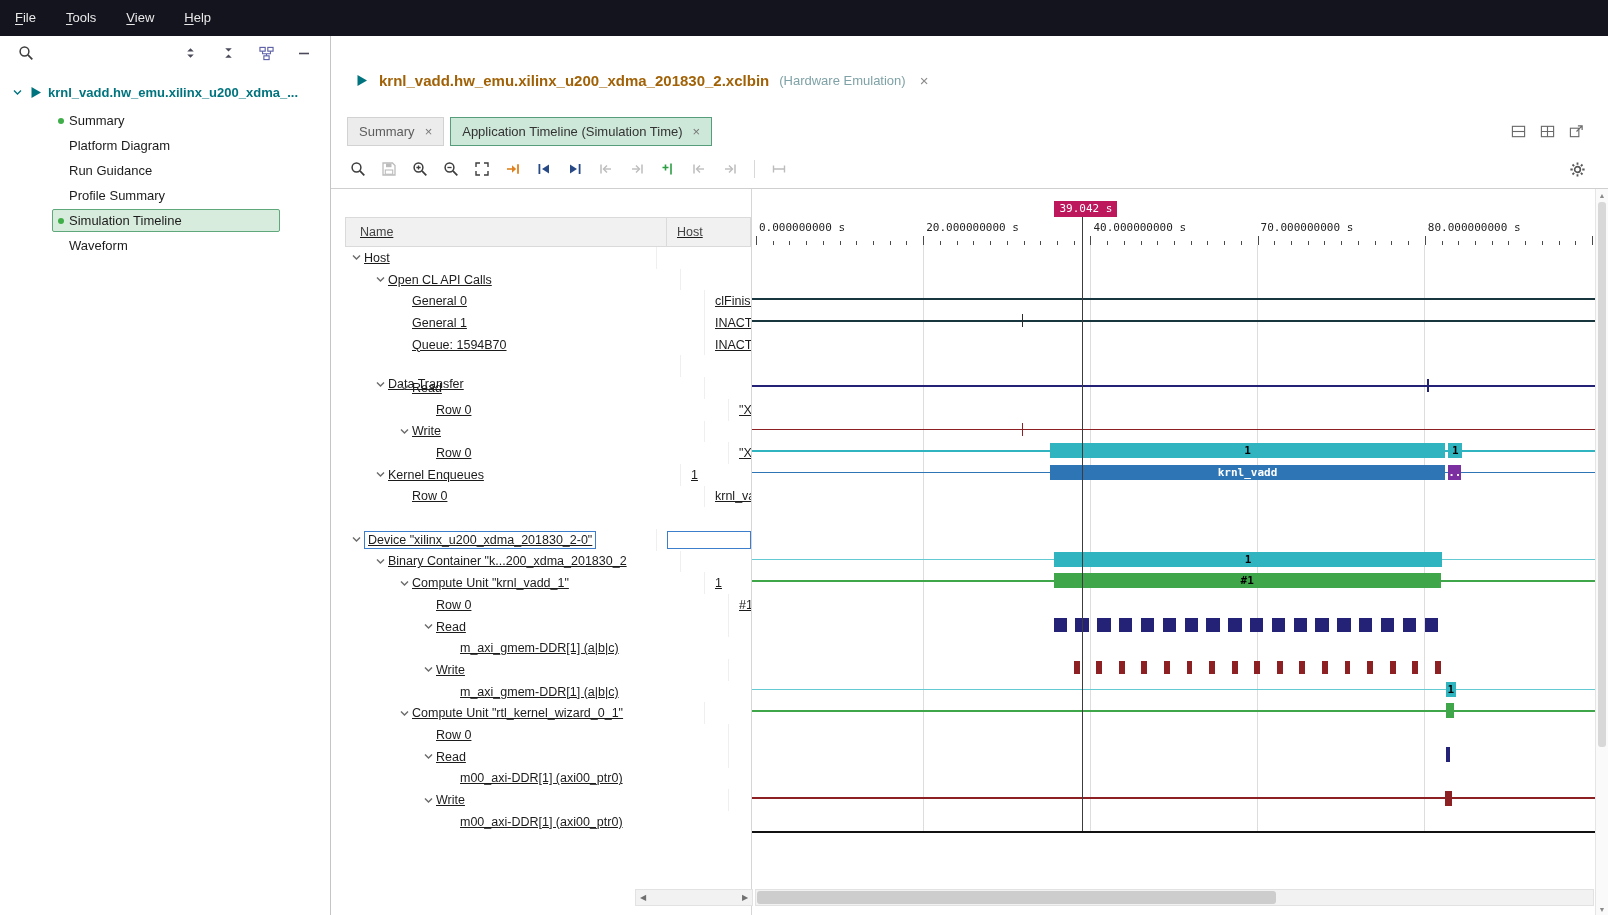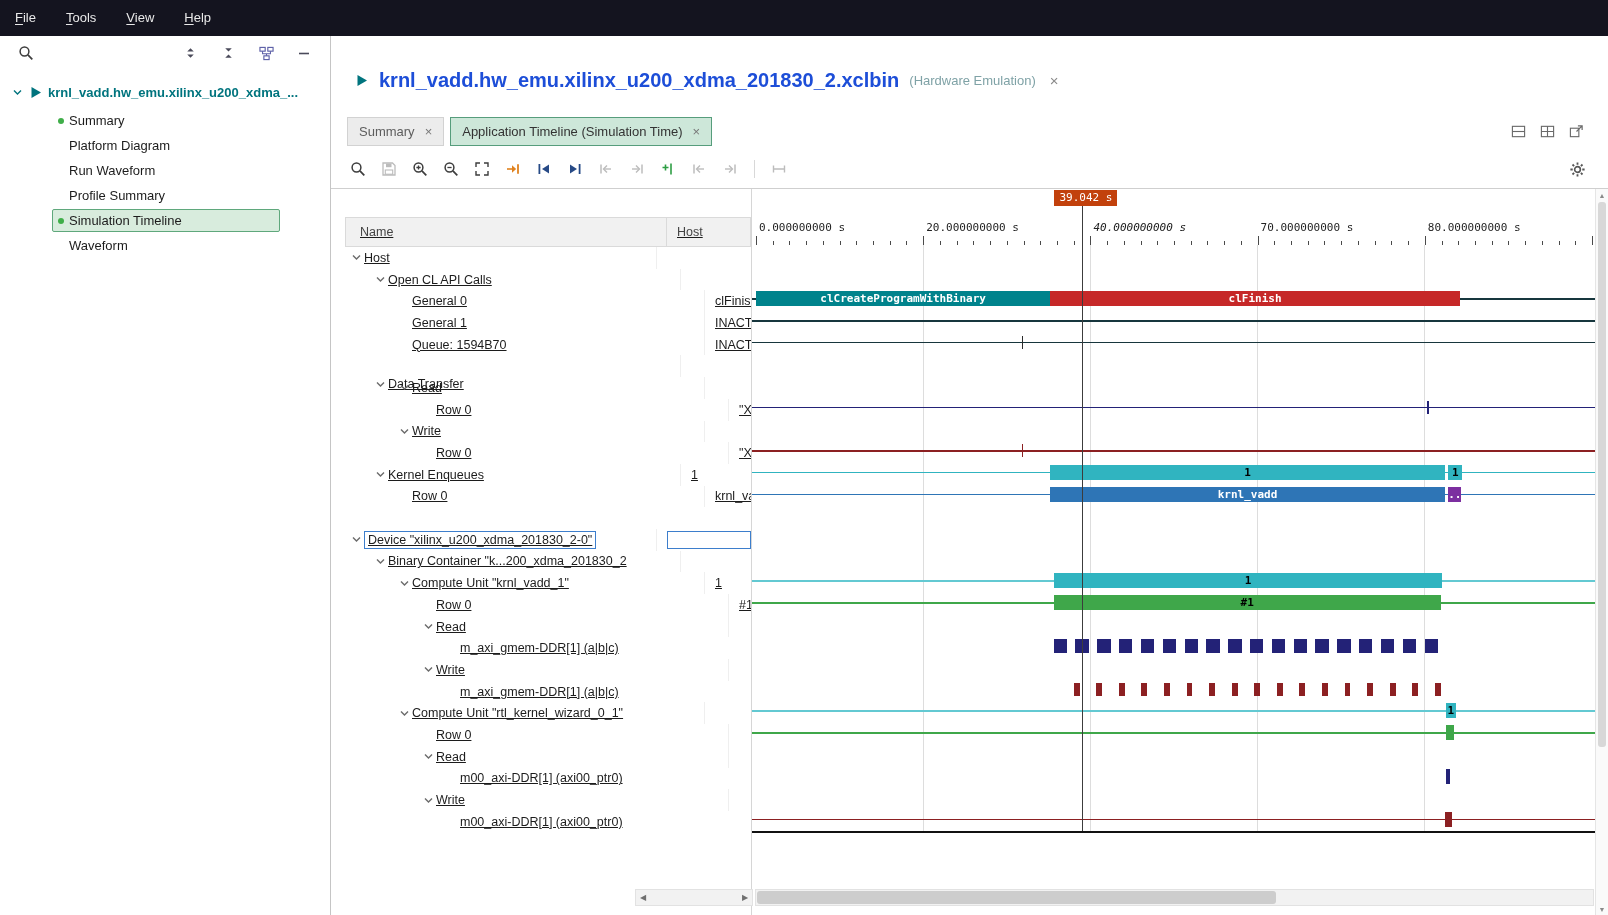--- a/index.html
+++ b/index.html
@@ -20,21 +20,21 @@
   .tree-root .lbl{white-space:nowrap;overflow:hidden;}
   .tree-item{height:25px;display:flex;align-items:center;cursor:pointer;}
   .tree-item .box{margin-left:52px;width:226px;display:flex;align-items:center;height:21px;border:1px solid transparent;border-radius:2px;}
   .tree-item.selected .box{background:#d8ecdd;border-color:#5fa87c;}
   .dot{width:16px;display:inline-flex;justify-content:center;}
   .dot i{width:6px;height:6px;border-radius:50%;background:#3fae49;display:none;}
   .tree-item.dotted .dot i{display:block;}
   
   .main{flex:1;display:flex;flex-direction:column;min-width:0;background:#fff;}
   .doc-header{height:64px;flex:0 0 64px;display:flex;align-items:center;padding:12px 20px 0 24px;gap:10px;}
-  .doc-title{color:#1d4ed8;font-size:20px;font-weight:bold;}
+  .doc-title{color:#a16207;font-size:15px;font-weight:bold;}
   .doc-sub{color:#7fa2a6;font-size:13px;}
   .doc-close{color:#8a8a8a;font-size:15px;margin-left:4px;cursor:pointer;}
   .tabbar{height:38px;flex:0 0 38px;display:flex;align-items:center;padding:0 22px 0 16px;}
   .tabs{display:flex;gap:6px;}
   .tab{height:27px;display:inline-flex;align-items:center;gap:10px;padding:0 11px;font-size:13px;background:#ececec;border:1px solid #d2d2d2;color:#5d5d5d;cursor:pointer;white-space:nowrap;}
   .tab.active{background:#cde7d9;border-color:#569d7c;color:#333;}
   .tab .x{color:#777;font-size:13px;}
   .tab-spacer{flex:1;}
   .win-icons{display:flex;gap:9px;}
   .toolbar{height:38px;flex:0 0 38px;display:flex;align-items:center;padding:0 18px 0 14px;border-bottom:1px solid #cfcfcf;}
@@ -52,21 +52,21 @@
   .names-rows{position:relative;overflow:hidden;text-align:center;}
   .trow{display:flex;height:21.7px;font-size:12.5px;align-items:center;}
   .ncell{flex:0 0 307px;display:flex;align-items:center;white-space:nowrap;overflow:hidden;}
   .vcell{flex:1;align-self:stretch;display:flex;align-items:center;padding-left:10px;border-left:1px solid #efefef;white-space:nowrap;overflow:hidden;}
   .chev{width:15px;flex:0 0 15px;display:inline-flex;justify-content:center;cursor:pointer;}
   .nm.boxed{border:1px solid #3d7ecc;padding:0 3px;line-height:16px;}
   .vbox{display:inline-block;width:92px;height:16px;border:1px solid #3d7ecc;background:#fff;}
   
   .waves{flex:1;min-width:0;border-left:1px solid #d6d6d6;display:flex;flex-direction:column;position:relative;}
   .waves-header{height:56px;flex:0 0 56px;position:relative;font-family:"DejaVu Sans Mono",monospace;}
-  .cursor-label{position:absolute;top:1px;background:#c2410c;color:#fff;font-size:11px;line-height:16px;padding:0 5px;z-index:6;white-space:nowrap;}
+  .cursor-label{position:absolute;top:12px;background:#be185d;color:#fff;font-size:11px;line-height:16px;padding:0 5px;z-index:6;white-space:nowrap;}
   .cursor-stub{position:absolute;top:17px;bottom:0;width:1.5px;background:#3c3c3c;z-index:5;}
   .axis-label{position:absolute;bottom:11px;font-size:11px;color:#222;white-space:nowrap;}
   .axis-tick{position:absolute;bottom:0;width:1px;background:#4a4a4a;}
   .waves-rows{position:relative;border-bottom:2px solid #111;overflow:hidden;}
   .wrow{position:relative;height:21.7px;}
   .gridline{position:absolute;top:0;bottom:0;width:1px;background:#ddd;z-index:0;}
   .cursor-line{position:absolute;top:0;bottom:0;width:1.5px;background:#3c3c3c;z-index:4;}
   .wline{position:absolute;left:0;right:0;top:10px;height:1.5px;z-index:1;}
   .wbar{position:absolute;top:3px;height:15px;line-height:15px;z-index:2;font-family:"DejaVu Sans Mono",monospace;font-size:11px;font-weight:bold;text-align:center;overflow:hidden;white-space:nowrap;}
   .wtick{position:absolute;top:4px;height:13px;width:1.5px;z-index:2;}
@@ -151,21 +151,21 @@
             </div>
             <div class="tree-item">
               <span class="box">
                 <span class="dot"></span>
                 <span>Platform Diagram</span>
               </span>
             </div>
             <div class="tree-item">
               <span class="box">
                 <span class="dot"></span>
-                <span>Run Waveform</span>
+                <span>Run Guidance</span>
               </span>
             </div>
             <div class="tree-item">
               <span class="box">
                 <span class="dot"></span>
                 <span>Profile Summary</span>
               </span>
             </div>
             <div class="tree-item dotted selected">
               <span class="box">
@@ -630,38 +630,33 @@
               <div class="axis-tick" style="left: 722.96px; height: 4px;"></div>
               <div class="axis-tick" style="left: 739.68px; height: 4px;"></div>
               <div class="axis-tick" style="left: 756.4px; height: 4px;"></div>
               <div class="axis-tick" style="left: 773.12px; height: 4px;"></div>
               <div class="axis-tick" style="left: 789.84px; height: 4px;"></div>
               <div class="axis-tick" style="left: 806.56px; height: 4px;"></div>
               <div class="axis-tick" style="left: 823.28px; height: 4px;"></div>
               <div class="axis-tick" style="left: 840px; height: 9px;"></div>
               <div class="axis-label" style="left: 7px;">0.000000000 s</div>
               <div class="axis-label" style="left: 174.2px;">20.000000000 s</div>
-              <div class="axis-label" style="left: 341.4px; font-style: italic;">40.000000000 s</div>
+              <div class="axis-label" style="left: 341.4px;">40.000000000 s</div>
               <div class="axis-label" style="left: 508.6px;">70.000000000 s</div>
               <div class="axis-label" style="left: 675.8px;">80.000000000 s</div>
               <div class="cursor-label" style="left: 302.391px;">39.042 s</div>
               <div class="cursor-stub" style="left: 329.641px;"></div>
             </div>
           <div class="waves-rows" id="waves-rows" style="height: 585.9px;">
               <div class="gridline" style="left: 170.7px;"></div>
               <div class="gridline" style="left: 337.9px;"></div>
               <div class="gridline" style="left: 505.1px;"></div>
               <div class="gridline" style="left: 672.3px;"></div>
               <div class="wrow"></div>
               <div class="wrow"></div>
-              <div class="wrow">
-                <div class="wline" style="background: rgb(23, 54, 61);"></div>
-                <div class="wbar" style="left: 4px; width: 294.272px; background: rgb(0, 131, 140); color: rgb(255, 255, 255);">clCreateProgramWithBinary</div>
-                <div class="wbar" style="left: 298.272px; width: 409.64px; background: rgb(198, 40, 40); color: rgb(255, 255, 255);">clFinish</div>
-              </div>
               <div class="wrow">
                 <div class="wline" style="background: rgb(23, 54, 61);"></div>
               </div>
               <div class="wrow">
                 <div class="wline" style="background: rgb(23, 54, 61);"></div>
                 <div class="wtick" style="left: 269.934px; background: rgb(43, 43, 43);"></div>
               </div>
               <div class="wrow"></div>
               <div class="wrow"></div>
               <div class="wrow">

